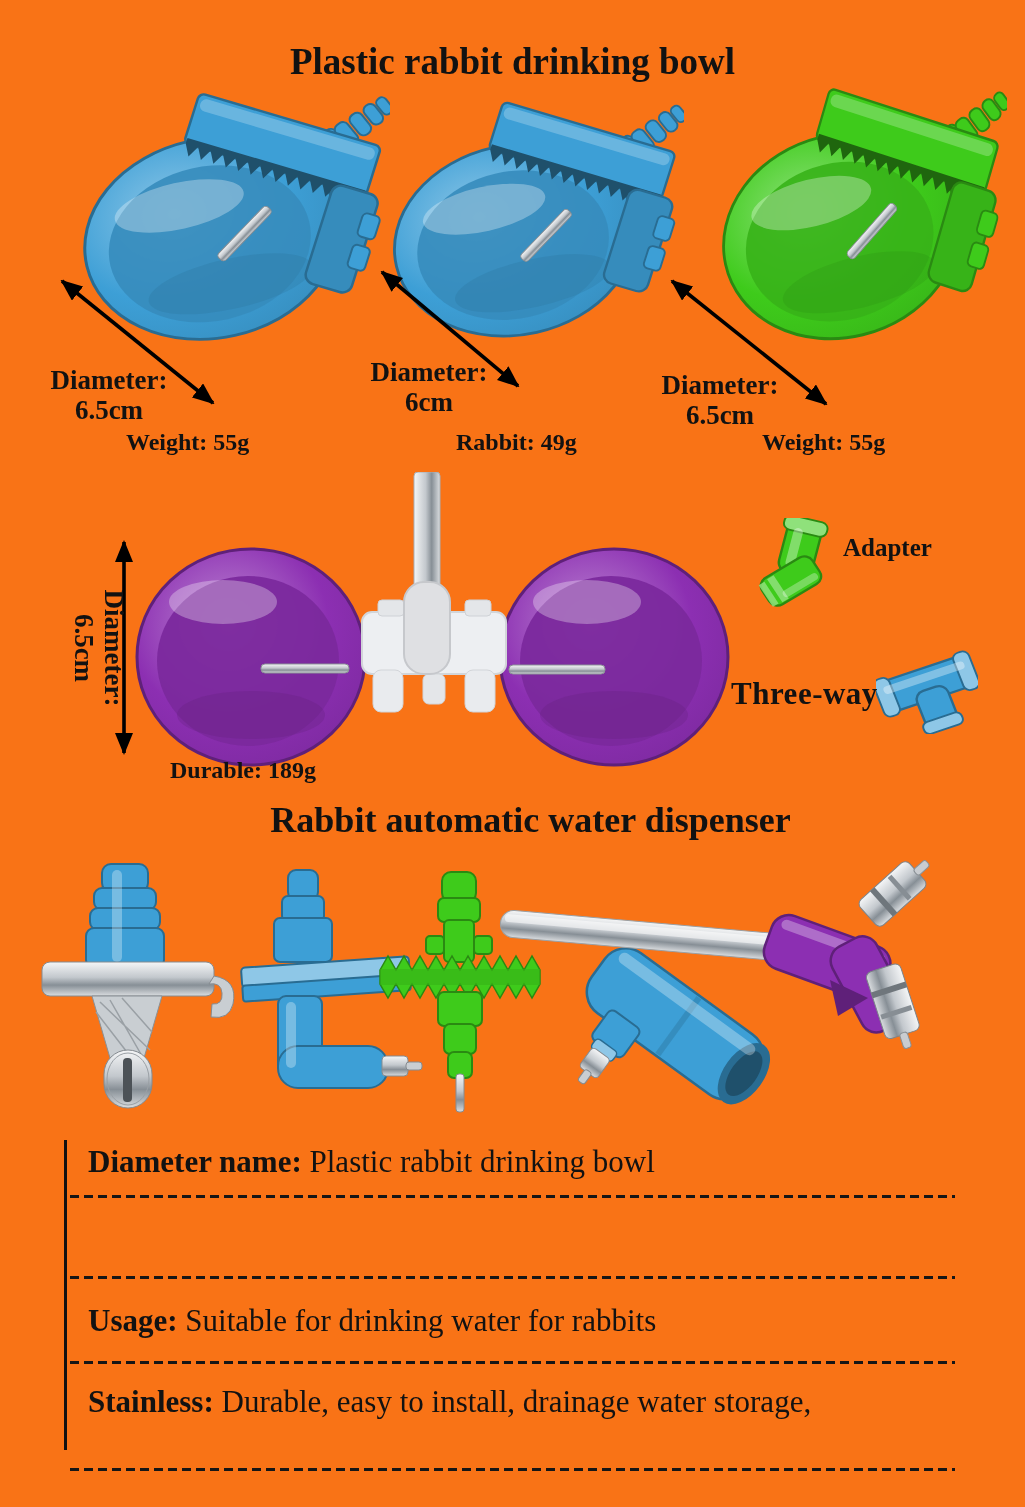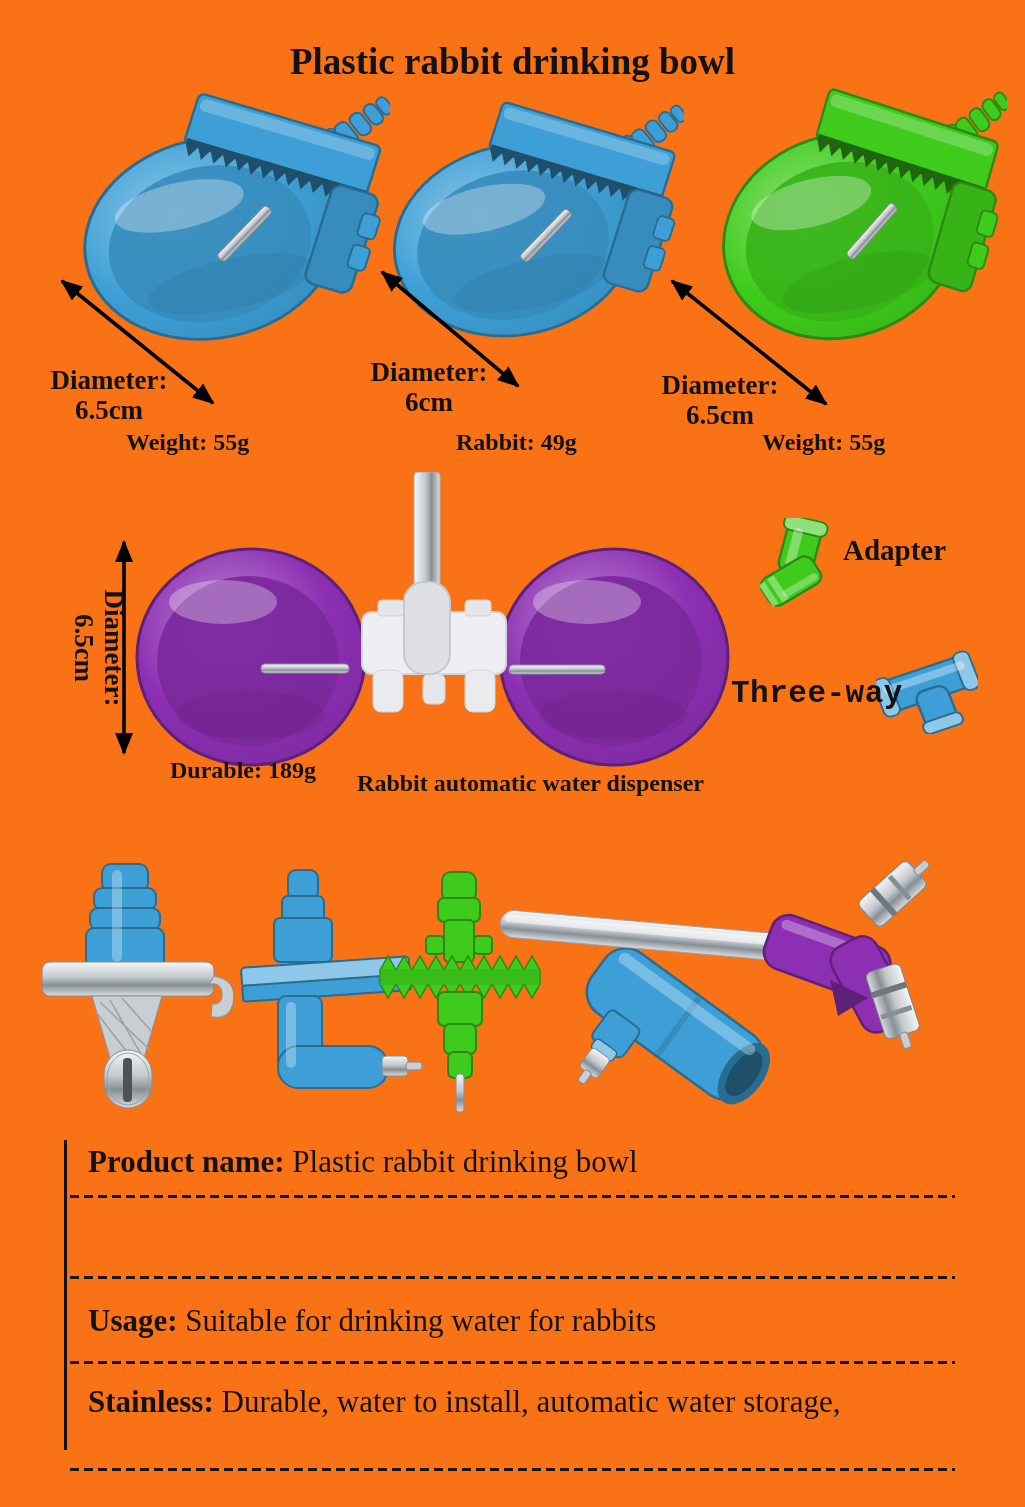--- a/index.html
+++ b/index.html
@@ -1,27 +1,27 @@
 <!DOCTYPE html>
 <html style="--blue: #3d9fd6; --green: #3ecb1b; --purple: #8c2fb2; --steel: #b9bfc5; --text: #121212;"><head>
 <meta charset="utf-8">
 <style>
   html,body{margin:0;padding:0;background:#ffffff;}
   #page{position:relative;width:1025px;height:1507px;background:#f97316;overflow:hidden;
         font-family:"Liberation Serif","DejaVu Serif",serif;color:var(--text,#121212);}
   .abs{position:absolute;}
   .title{left:0;right:0;text-align:center;font-weight:bold;white-space:nowrap;}
   #title1{top:40px;font-size:37px;}
-  #title2{top:770px;font-size:24px;padding-left:36px;}
+  #title2{top:799px;font-size:36px;padding-left:36px;}
   .dim{font-weight:bold;font-size:27px;line-height:1.1;text-align:center;white-space:nowrap;}
   .weight{font-weight:bold;font-size:24px;white-space:nowrap;}
   .vdim{left:-23px;top:617px;width:240px;height:62px;transform:rotate(90deg);
         font-weight:bold;font-size:27px;line-height:1.1;text-align:center;}
-  .adapter-label{left:843px;top:534px;font-weight:bold;font-size:29px;}
-  .threeway-label{left:731px;top:676px;font-family:Liberation Mono, monospace;
+  .adapter-label{left:843px;top:534px;font-weight:bold;font-size:25px;}
+  .threeway-label{left:731px;top:676px;font-family:Liberation Serif, serif;
         font-weight:600;font-size:31px;letter-spacing:0.5px;}
   .art{position:absolute;}
   .art svg{display:block;width:100%;height:100%;}
   #overlay{position:absolute;left:0;top:0;pointer-events:none;}
   #overlay line{stroke:#000;stroke-width:3.6;}
   .spec-row{left:88px;font-size:31px;white-space:nowrap;}
   .spec-row .lbl{font-weight:bold;}
   .dash{left:70px;width:885px;height:3px;
         background:repeating-linear-gradient(90deg,#161616 0 9px,transparent 9px 14px);}
   .vline{left:64px;top:1140px;width:3px;height:310px;background:#111;}
@@ -383,32 +383,32 @@
     <div>Diameter:</div>
     <div>6.5cm</div>
   </div>
   <div class="abs adapter-label">Adapter</div>
   <div class="abs threeway-label">Three-way</div>
   <div class="abs weight" style="left:170px;top:757px">Durable: 189g</div>
 
   <div class="abs vline"></div>
 
   <div class="abs spec-row" style="top:1144px">
-    <span class="lbl">Product name:</span>
+    <span class="lbl">Diameter name:</span>
     <span class="val">Plastic rabbit drinking bowl</span>
   </div>
   <div class="abs dash" style="top:1195px"></div>
 
   <div class="abs dash" style="top:1276px"></div>
 
   <div class="abs spec-row" style="top:1303px">
     <span class="lbl">Usage:</span>
     <span class="val">Suitable for drinking water for rabbits</span>
   </div>
   <div class="abs dash" style="top:1361px"></div>
 
   <div class="abs spec-row" style="top:1384px">
     <span class="lbl">Stainless:</span>
-    <span class="val">Durable, water to install, automatic water storage,</span>
+    <span class="val">Durable, easy to install, drainage water storage,</span>
   </div>
   <div class="abs dash" style="top:1468px"></div>
 
 </div>
 
 </body></html>

